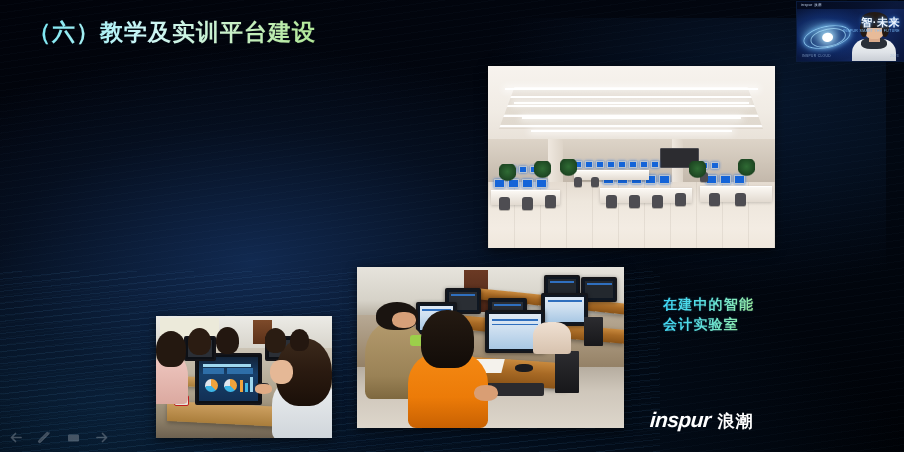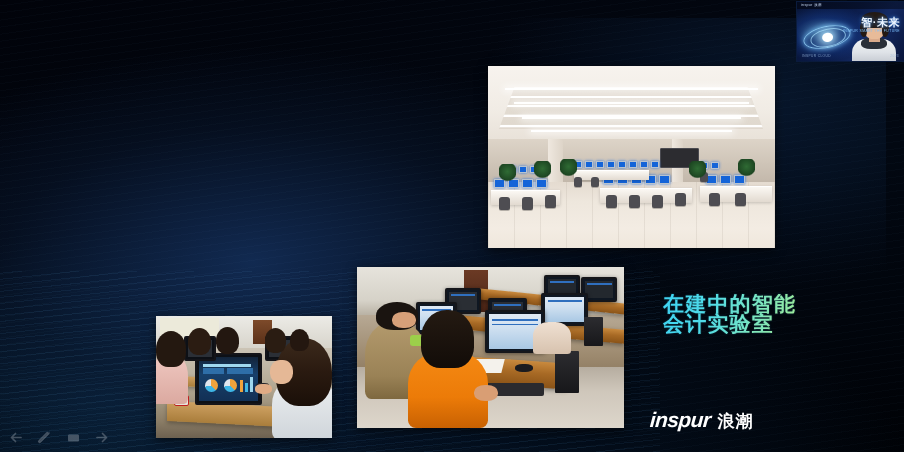--- a/index.html
+++ b/index.html
@@ -207,21 +207,21 @@
   .cl2-person{ position:absolute; border-radius:45% 45% 12% 12%; }
   .cl2-hair{ position:absolute; border-radius:50% 50% 40% 40%; }
   .cl2-sticker{ position:absolute; width:13px; height:9px; border-radius:2px;
     background:#e6e2da; border:1px solid #c02020; }
 
   
   .caption-right {
     position: absolute;
     left: 663px;
     top: 294px;
-    font-size: 21px;
+    font-size: 14px;
     font-weight: bold;
     line-height: 20px;
     letter-spacing: 1.2px;
     white-space: pre-line;
     background: linear-gradient(105deg, #3fd4f5 0%, #58e0e6 35%, #8eecb4 68%, #b9f07e 100%);
     -webkit-background-clip: text;
     background-clip: text;
     color: transparent;
     -webkit-text-fill-color: transparent;
     text-shadow: 0 0 2px rgba(60,210,240,.3);
@@ -360,20 +360,21 @@
 </head>
 <body>
 
 <div id="stage">
 
   <div class="slide-bg"></div>
   <div class="bg-lines"></div>
   <div class="bg-lines-2"></div>
   <div class="bg-glow-tr"></div>
 
+  <div class="slide-title">（六）教学及实训平台建设</div>
 
 
   <div class="photo" id="photo-lab-render">
     <div class="inner lab-room">
       <div class="lab-ceiling"></div>
       <div class="lab-lightstrip" style="left:6%;top:12%;width:88%;height:2px;"></div>
       <div class="lab-lightstrip" style="left:9%;top:20%;width:82%;height:2px;"></div>
       <div class="lab-lightstrip" style="left:12%;top:28%;width:76%;height:2px;"></div>
       <div class="lab-lightstrip" style="left:15%;top:35%;width:70%;height:2px;"></div>
       <div class="lab-backwall"></div>

